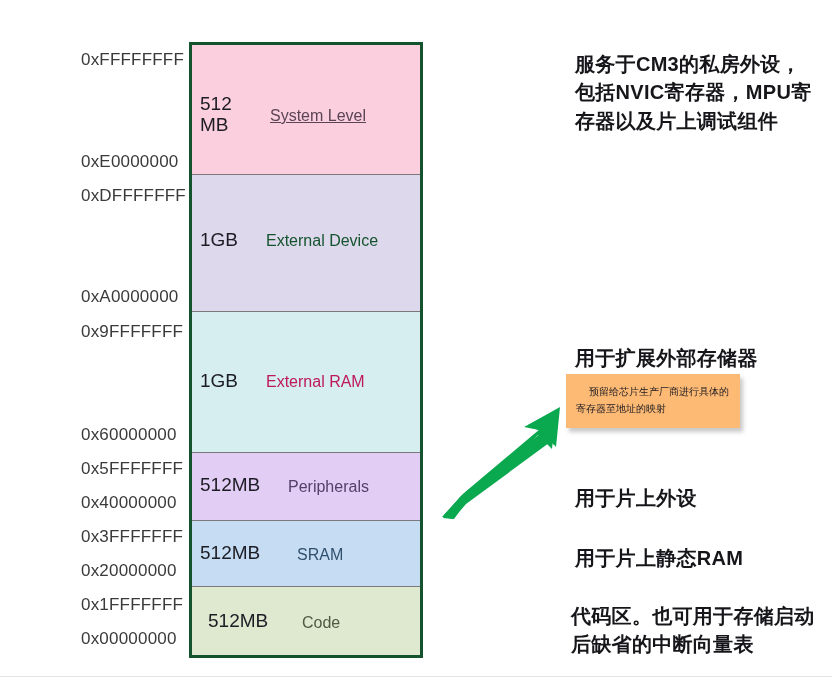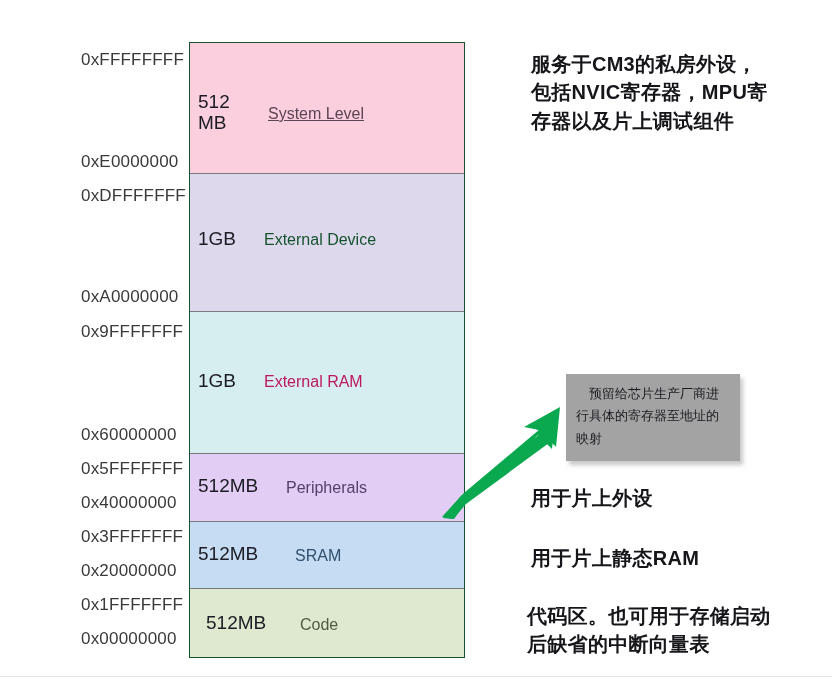--- a/index.html
+++ b/index.html
@@ -32,23 +32,23 @@
     white-space: nowrap;
     font-family: "Liberation Sans", "DejaVu Sans", sans-serif;
     margin-left: 33px;
   }
 
   
   #memory-map {
     position: absolute;
     left: 189px;
     top: 42px;
-    width: 276px;
+    width: 234px;
     height: 616px;
-    border: 1px solid #14532d;
+    border: 3px solid #14532d;
     box-sizing: border-box;
     display: flex;
     flex-direction: column;
   }
   .mem-block {
     position: relative;
     box-sizing: border-box;
     border-bottom: 1px solid #7a7a7a;
     display: flex;
     align-items: center;
@@ -97,33 +97,34 @@
   
   .note {
     position: absolute;
     font-size: 20px;
     line-height: 1.42;
     color: #16161a;
     font-family: "Liberation Sans", "DejaVu Sans", sans-serif;
     font-weight: 600;
     white-space: pre-line;
     letter-spacing: 0.3px;
+    margin-left: 44px;
   }
 
   
   #callout-box {
     position: absolute;
     left: 566px;
     top: 374px;
     width: 174px;
     padding: 9px 10px 11px 10px;
     box-sizing: border-box;
-    background: #a3a3a3;
+    background: #fdba74;
     color: #1d1b22;
-    font-size: 13px;
+    font-size: 10px;
     line-height: 1.72;
     font-family: "Liberation Serif", "DejaVu Serif", serif;
     box-shadow: 3px 4px 4px rgba(60,60,70,0.28);
     text-indent: 13px;
   }
 
   
   #green-arrow {
     position: absolute;
     left: 440px;
@@ -227,20 +228,21 @@
     <div class="mem-block b-code">
       <div class="mem-size">512MB</div>
       <div class="mem-name">Code</div>
     </div>
 
   </div>
 
   <div class="note" style="left:531px; top:50px">服务于CM3的私房外设，
 包括NVIC寄存器，MPU寄
 存器以及片上调试组件</div>
+  <div class="note" style="left:531px; top:344px">用于扩展外部存储器</div>
   <div class="note" style="left:531px; top:484px">用于片上外设</div>
   <div class="note" style="left:527px; top:602px">代码区。也可用于存储启动
 后缺省的中断向量表</div>
   <div class="note" style="left:531px; top:544px">用于片上静态RAM</div>
 
   <svg id="green-arrow" viewBox="0 0 130 115">
     <polygon points="4,110 22,90 104,26 84,22 118,4 114,40 102,27 26,98 12,113" fill="#0aa84f"></polygon>
     <polygon points="2,112 24,88 100,24 116,6 112,44 98,30 24,100 14,114" fill="#0aa84f"></polygon>
     <polygon points="88,20 120,2 116,42 104,28" fill="#0aa84f"></polygon>
     <polygon points="3,113 20,92 105,25 113,35 26,99 13,114" fill="#0aa84f"></polygon>

